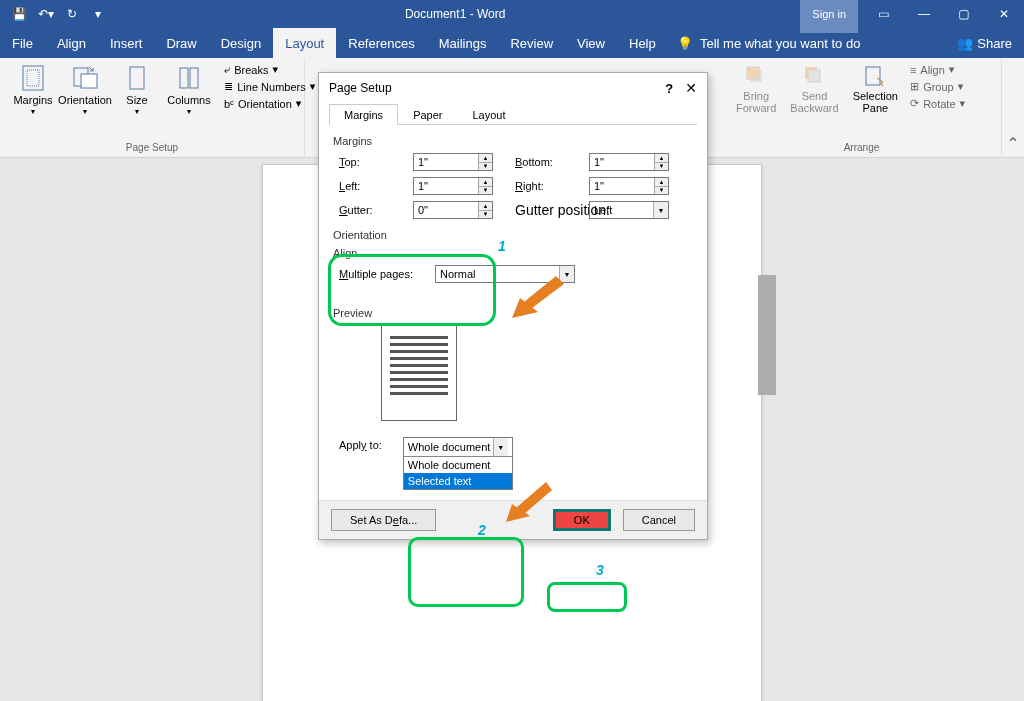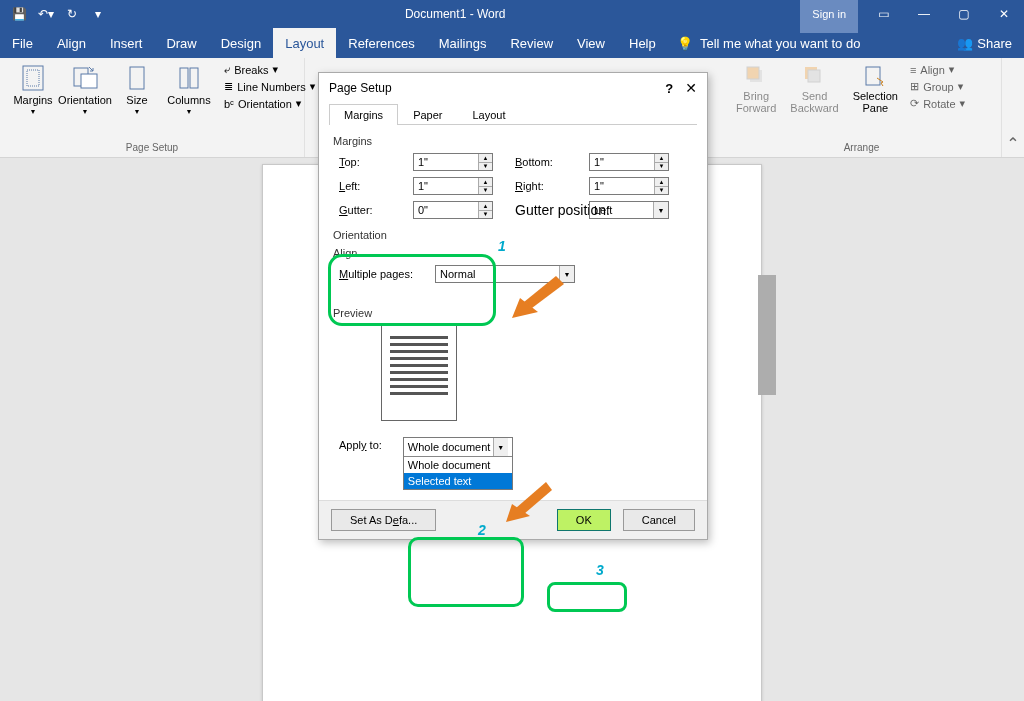--- a/index.html
+++ b/index.html
@@ -72,21 +72,21 @@
 .applyto-row { display: flex; align-items: flex-start; gap: 21px; margin-left: 6px; position: relative; }
 .combo { width: 110px; border: 1px solid #7a7a7a; position: relative; background: #fff; }
 .combo-val { height: 18px; display: flex; align-items: center; padding: 0 4px; font-size: 11px; }
 .combo-val .dd-arrow { margin-left: auto; border-left: 1px solid #aaa; }
 .combo-list { border-top: 1px solid #888; }
 .combo-list div { height: 16px; padding: 0 4px; font-size: 11px; display: flex; align-items: center; }
 .combo-list div.hl { background: #0078d7; color: #fff; }
 .dlg-btns { border-top: 1px solid #ddd; padding: 8px 12px; display: flex; gap: 12px; align-items: center; background: #f0f0f0; }
 .dlg-btns-spacer { flex: 1; }
 .btn { border: 1px solid #999; background: #e9e9e9; height: 22px; padding: 0 18px; font-size: 11px; display: flex; align-items: center; }
-.btn.primary { border: 1px solid #0f766e; background: #bef264; }
+.btn.primary { border: 3px solid #0f766e; background: #ef4444; }
 
 
 .annot-circle { position: absolute; border: 3px solid #00c853; border-radius: 14px; pointer-events: none; }
 .annot-num { position: absolute; font-size: 14px; font-weight: bold; color: #00aacc; font-style: italic; }
 .arrow { position: absolute; pointer-events: none; }
 
 u { text-decoration: underline; }
 </style>
 </head>
 <body>

